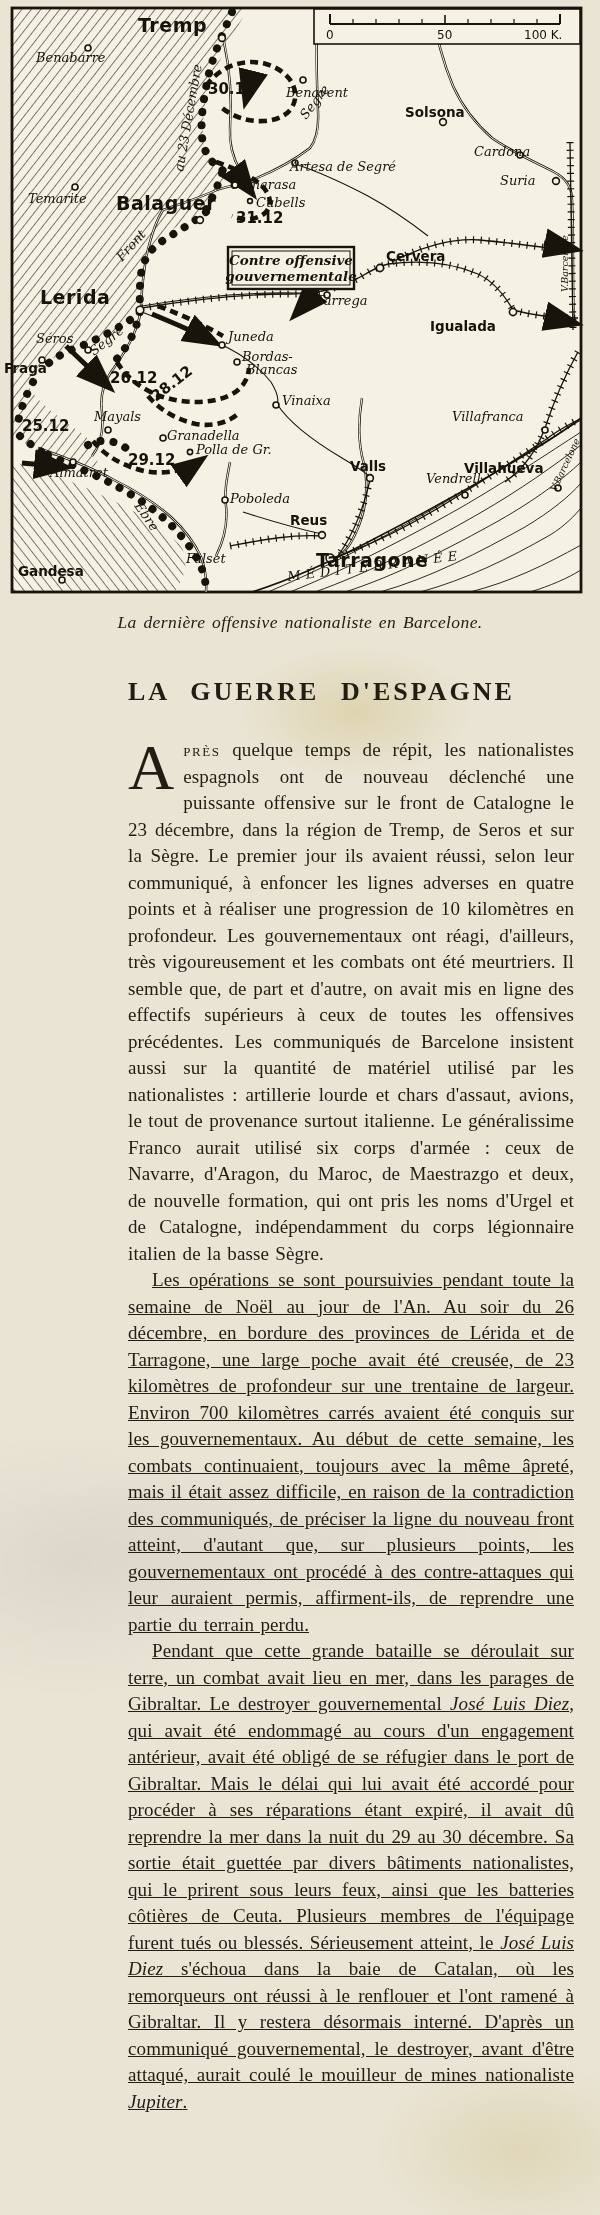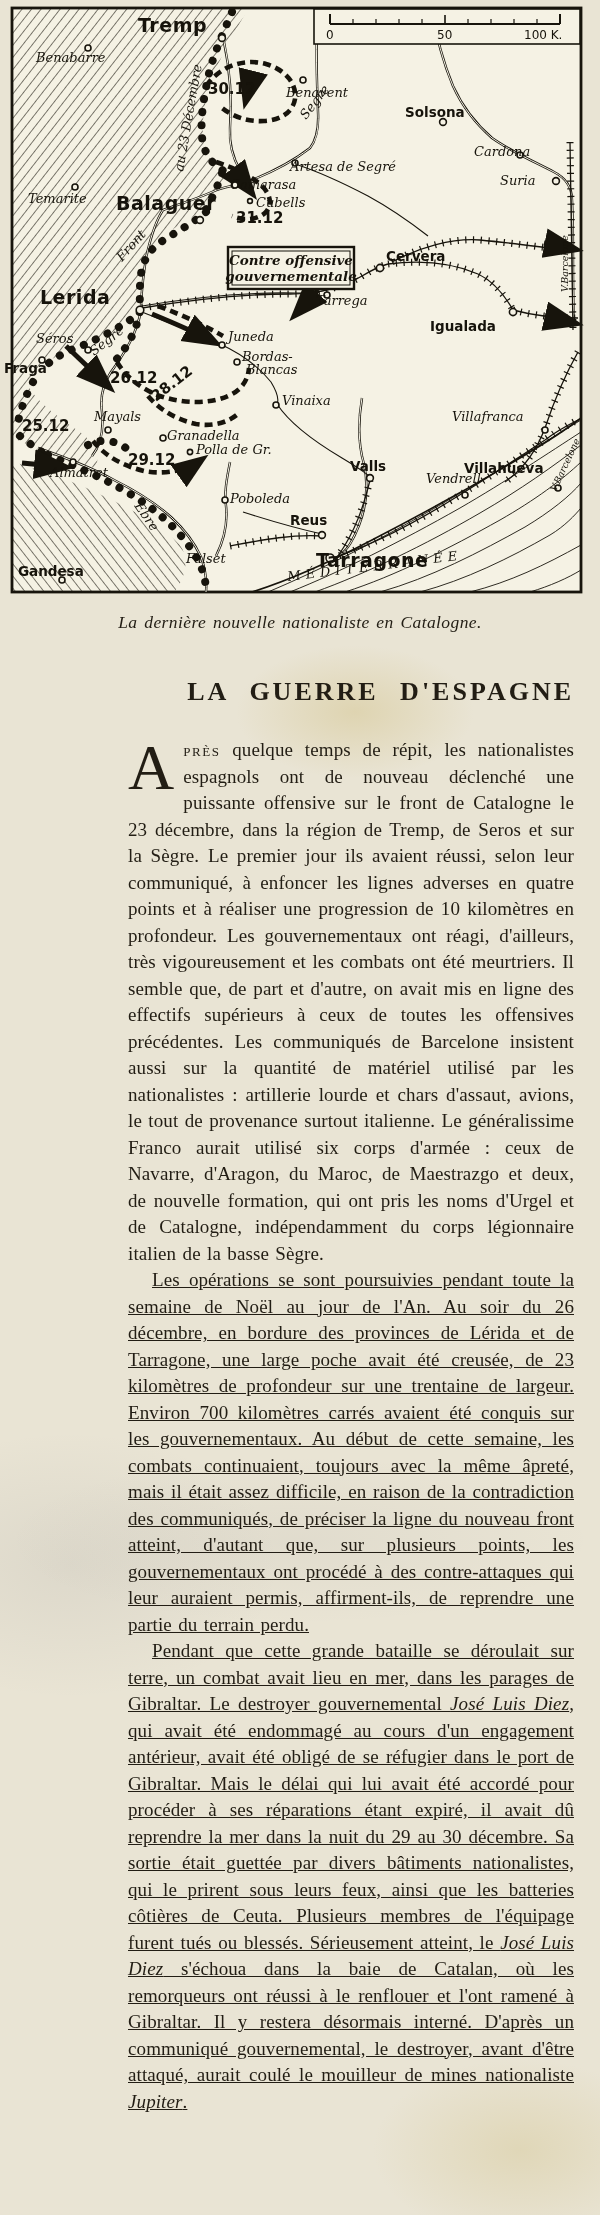--- a/index.html
+++ b/index.html
@@ -39,21 +39,21 @@
   svg .sea{font:italic 13px "DejaVu Serif",serif;letter-spacing:5px;}
   svg .small{font:italic 9.5px "DejaVu Serif",serif;}
   svg .lbl-scale{font:12px "DejaVu Sans",sans-serif;}
   svg .boxtxt{font:italic 700 13.5px "DejaVu Serif",serif;text-anchor:middle;}
   figcaption{
     margin-top:14px;text-align:center;
     font:italic 17.5px "Liberation Serif",serif;letter-spacing:.4px;word-spacing:2px;
   }
   
   h1{
-    margin:44px 26px 0 128px;width:446px;text-align:right;
+    margin:44px 26px 0 128px;width:446px;text-align:left;
     font:700 26px "Liberation Serif",serif;letter-spacing:3px;word-spacing:12px;
   }
   .body-col{
     margin:30px 26px 0 128px;width:446px;
     font:19px/26.5px "Liberation Serif",serif;
     text-align:justify;letter-spacing:.1px;word-spacing:1.5px;
   }
   .body-col p{margin:0;}
   .body-col p.indent{text-indent:24px;text-decoration:underline;}
   .dropcap{
@@ -253,21 +253,21 @@
           <text x="426" y="483" class="village">Vendrell</text>
           <text x="316" y="567" class="town-lg">Tarragone</text>
           <text x="288" y="581" class="sea" transform="rotate(-7 288 581)">MÉDITERRANÉE</text>
           <text x="18" y="576" class="town">Gandesa</text>
           <text x="186" y="563" class="village">Falset</text>
           <text x="568" y="292" class="small" transform="rotate(-90 568 292)">V.Barcelone</text>
           <text x="556" y="492" class="small" transform="rotate(-65 556 492)">V.Barcelone</text>
         </g>
     </svg>
 
-    <figcaption>La dernière nouvelle nationaliste en Catalogne.</figcaption>
+    <figcaption>La dernière offensive nationaliste en Barcelone.</figcaption>
   </figure>
 
   <h1>LA GUERRE D'ESPAGNE</h1>
 
   <div class="body-col" id="article-body">
       <p><span class="dropcap">A</span><span class="lead-caps">près</span><span> quelque temps de répit, les nationalistes espagnols ont de nouveau déclenché une puissante offensive sur le front de Catalogne le 23 décembre, dans la région de Tremp, de Seros et sur la Sègre. Le premier jour ils avaient réussi, selon leur communiqué, à enfoncer les lignes adverses en quatre points et à réaliser une progression de 10 kilomètres en profondeur. Les gouvernementaux ont réagi, d'ailleurs, très vigoureusement et les combats ont été meurtriers. Il semble que, de part et d'autre, on avait mis en ligne des effectifs supérieurs à ceux de toutes les offensives précédentes. Les communiqués de Barcelone insistent aussi sur la quantité de matériel utilisé par les nationalistes : artillerie lourde et chars d'assaut, avions, le tout de provenance surtout italienne. Le généralissime Franco aurait utilisé six corps d'armée : ceux de Navarre, d'Aragon, du Maroc, de Maestrazgo et deux, de nouvelle formation, qui ont pris les noms d'Urgel et de Catalogne, indépendamment du corps légionnaire italien de la basse Sègre.</span></p>
       <p class="indent"><span>Les opérations se sont poursuivies pendant toute la semaine de Noël au jour de l'An. Au soir du 26 décembre, en bordure des provinces de Lérida et de Tarragone, une large poche avait été creusée, de 23 kilomètres de profondeur sur une trentaine de largeur. Environ 700 kilomètres carrés avaient été conquis sur les gouvernementaux. Au début de cette semaine, les combats continuaient, toujours avec la même âpreté, mais il était assez difficile, en raison de la contradiction des communiqués, de préciser la ligne du nouveau front atteint, d'autant que, sur plusieurs points, les gouvernementaux ont procédé à des contre-attaques qui leur auraient permis, affirment-ils, de reprendre une partie du terrain perdu.</span></p>
       <p class="indent"><span>Pendant que cette grande bataille se déroulait sur terre, un combat avait lieu en mer, dans les parages de Gibraltar. Le destroyer gouvernemental </span><em>José Luis Diez</em><span>, qui avait été endommagé au cours d'un engagement antérieur, avait été obligé de se réfugier dans le port de Gibraltar. Mais le délai qui lui avait été accordé pour procéder à ses réparations étant expiré, il avait dû reprendre la mer dans la nuit du 29 au 30 décembre. Sa sortie était guettée par divers bâtiments nationalistes, qui le prirent sous leurs feux, ainsi que les batteries côtières de Ceuta. Plusieurs membres de l'équipage furent tués ou blessés. Sérieusement atteint, le </span><em>José Luis Diez</em><span> s'échoua dans la baie de Catalan, où les remorqueurs ont réussi à le renflouer et l'ont ramené à Gibraltar. Il y restera désormais interné. D'après un communiqué gouvernemental, le destroyer, avant d'être attaqué, aurait coulé le mouilleur de mines nationaliste </span><em>Jupiter</em><span>.</span></p>
     </div>
 

